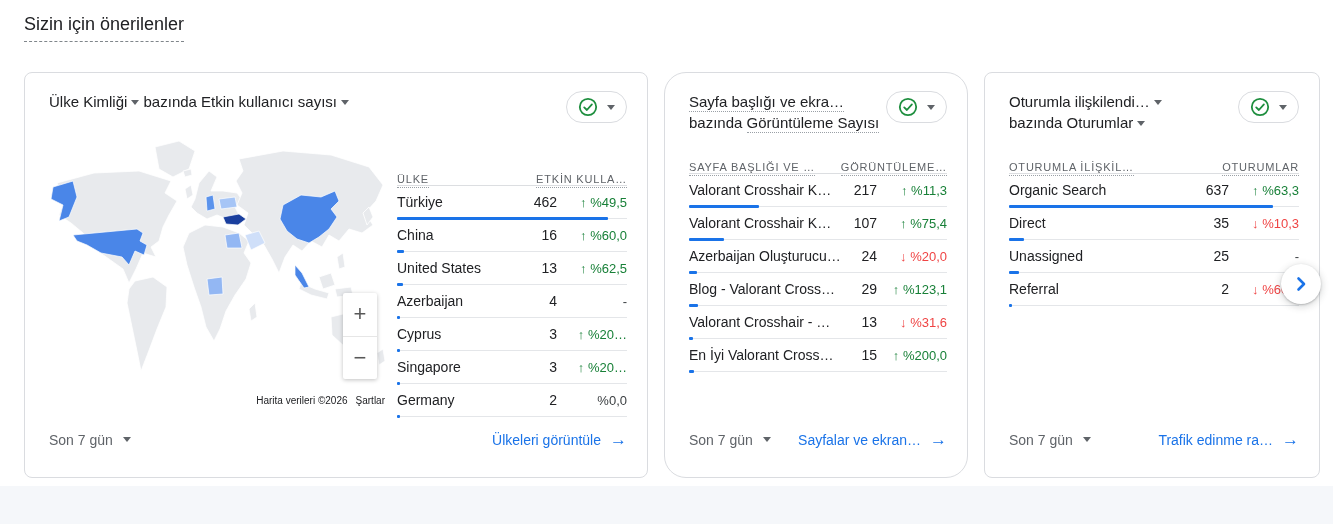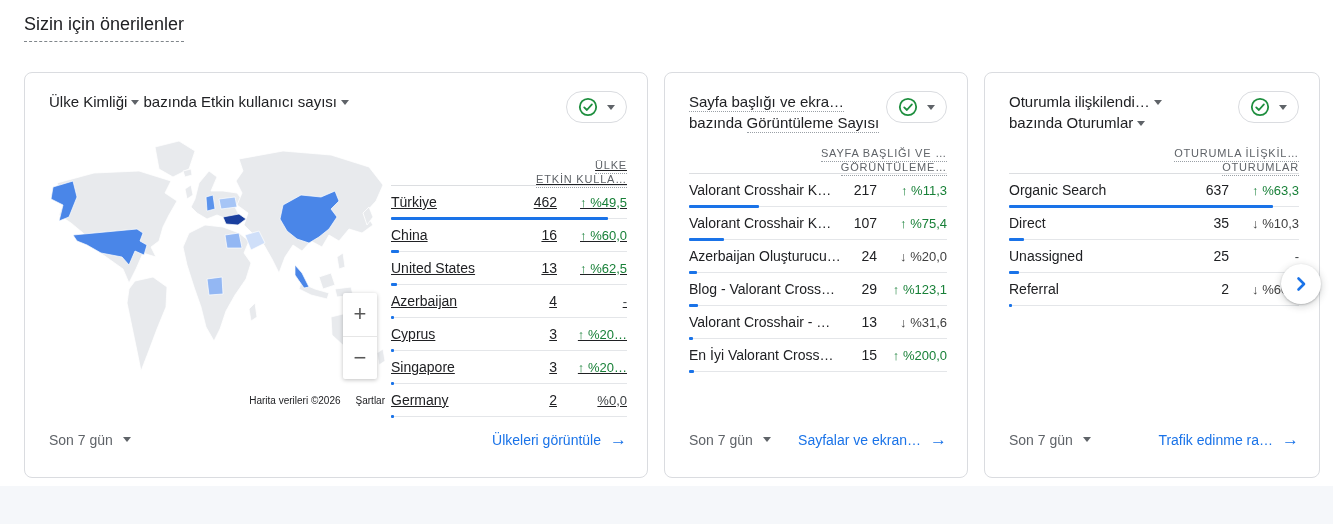--- a/index.html
+++ b/index.html
@@ -14,21 +14,21 @@
     font-size:18px;color:#202124;font-weight:400;
     padding-bottom:6px;border-bottom:1px dashed #80868b;
   }
   
   .card{
     position:absolute;top:72px;height:406px;background:#fff;
     border:1px solid #dadce0;border-radius:8px;box-sizing:border-box;
     padding:18px 20px 28px 24px;
   }
   .card1{left:24px;width:624px;}
-  .card2{left:664px;width:304px;}
+  .card2{left:664px;width:304px;border-radius:22px;}
   .card3{left:984px;width:336px;}
   .card-head{display:flex;justify-content:space-between;align-items:flex-start;}
   .card-title{font-size:15px;line-height:21px;color:#202124;}
   .caret{
     display:inline-block;width:0;height:0;margin:0 0 1px 4px;
     border-left:4px solid transparent;border-right:4px solid transparent;
     border-top:5px solid #5f6368;vertical-align:middle;
   }
   .dotted-u{border-bottom:1px dotted #9aa0a6;padding-bottom:1px;}
   
@@ -39,59 +39,59 @@
   }
   .pill-caret{
     width:0;height:0;border-left:4px solid transparent;
     border-right:4px solid transparent;border-top:5px solid #5f6368;
   }
   
   .table{width:100%;}
   .thead{
     display:flex;align-items:flex-end;height:26px;
     border-bottom:1px solid #dcdee1;
-    font-size:11px;letter-spacing:.8px;color:#5f6368;flex-direction:column;
+    font-size:11px;letter-spacing:.8px;color:#5f6368;
   }
   .thead .col-dim{flex:1;}
   .thead .col-dim span,.thead .col-met span{border-bottom:1px dotted #9aa0a6;padding-bottom:2px;}
   .thead .col-met{text-align:right;}
   .trow{
     position:relative;display:flex;align-items:center;height:32px;
     border-bottom:1px solid #e4e6e9;font-size:14px;
   }
   .tlabel{flex:1;color:#202124;white-space:nowrap;overflow:hidden;}
   .tval{color:#202124;text-align:right;}
   .tdelta{width:70px;text-align:right;font-size:13px;white-space:nowrap;}
   .delta-up{color:#188038;}
-  .delta-down{color:#404040;}
+  .delta-down{color:#ef4444;}
   .delta-flat{color:#3c4043;}
   .tbar{
     position:absolute;left:0;bottom:-2px;height:3px;background:#1a73e8;
     border-radius:1px;min-width:0;
   }
   
   .c1-body{display:flex;margin-top:8px;}
   .map-wrap{position:relative;width:352px;height:278px;margin-left:-10px;flex:none;}
   .map-wrap svg{display:block;}
   .map-zoom{
     position:absolute;right:14px;top:162px;width:34px;height:86px;
     background:#fff;border-radius:2px;box-shadow:0 1px 4px rgba(0,0,0,.25);
     display:flex;flex-direction:column;
   }
   .map-zoom .zbtn{
     flex:1;display:flex;align-items:center;justify-content:center;
     font-size:22px;color:#585858;cursor:pointer;user-select:none;
   }
   .map-zoom .zbtn:first-child{border-bottom:1px solid #e6e6e6;}
   .map-attr{
-    position:absolute;right:2px;bottom:2px;display:flex;gap:7px;
+    position:absolute;right:2px;bottom:2px;display:flex;
     font-size:10px;color:#202124;
   }
   .map-attr span{background:rgba(255,255,255,.8);padding:1px 4px;}
-  .c1-table{flex:1;padding-top:28px;text-decoration:underline;}
+  .c1-table{flex:1;margin-left:6px;padding-top:28px;}
   .c23-table{margin-top:14px;}
   
   .card-foot{
     position:absolute;left:24px;right:20px;bottom:29px;
     display:flex;justify-content:space-between;align-items:center;
   }
   .range{font-size:14px;color:#5f6368;display:inline-flex;align-items:center;cursor:pointer;}
   .range .caret{margin-left:10px;border-top-color:#5f6368;}
   .card-link{
     font-size:14px;color:#1a73e8;display:inline-flex;align-items:center;gap:9px;

